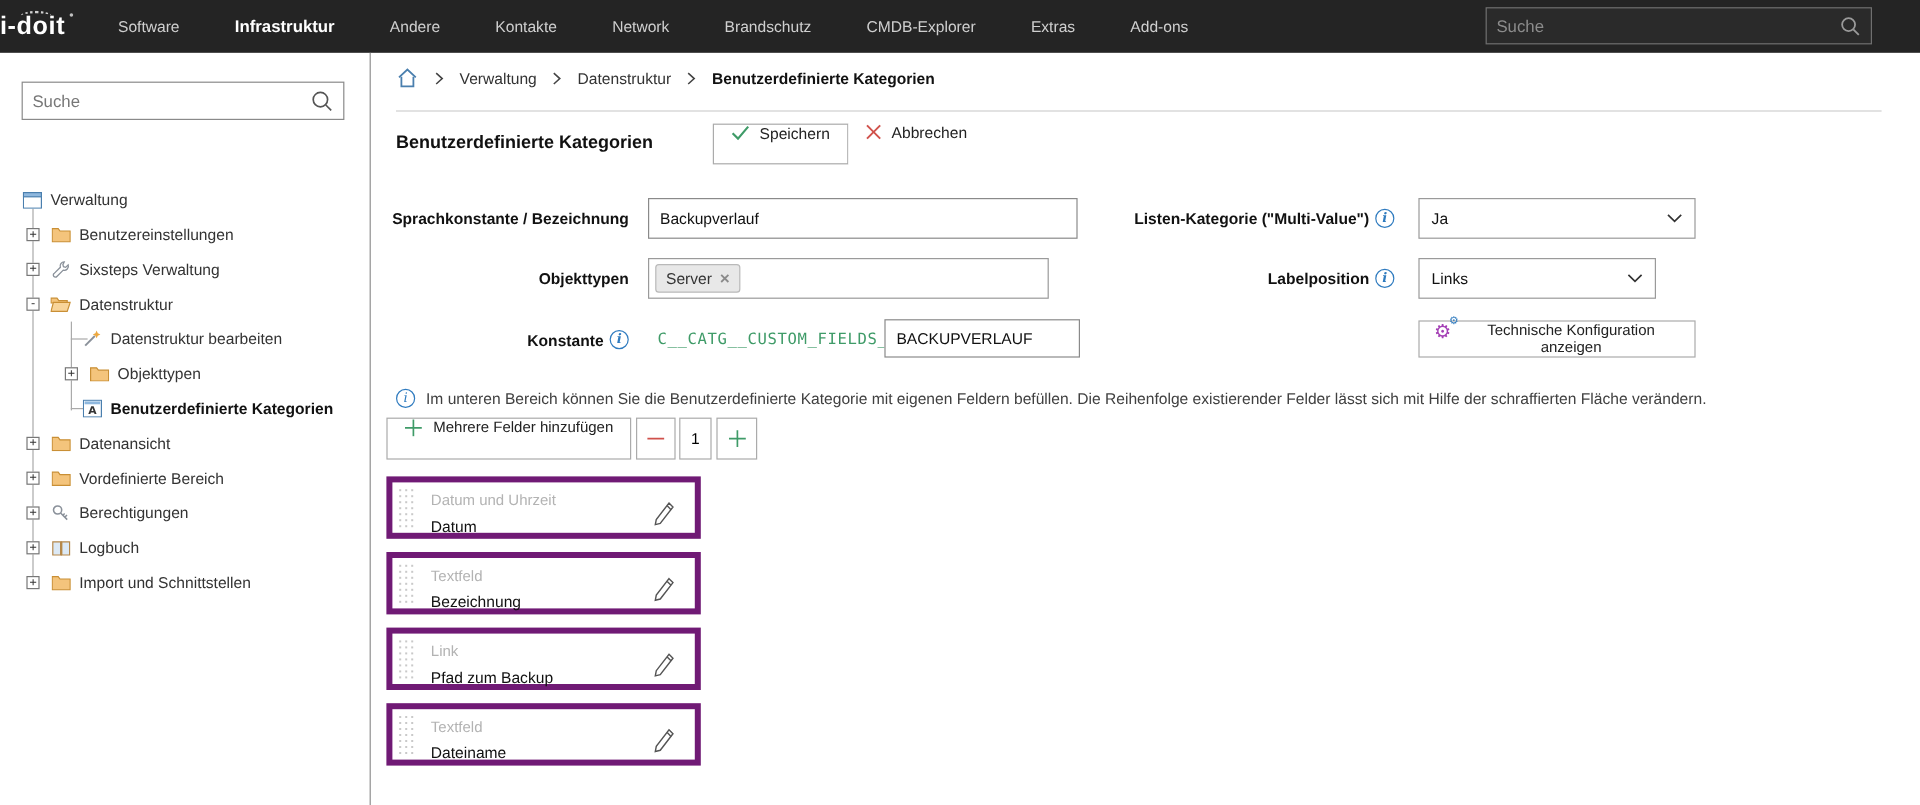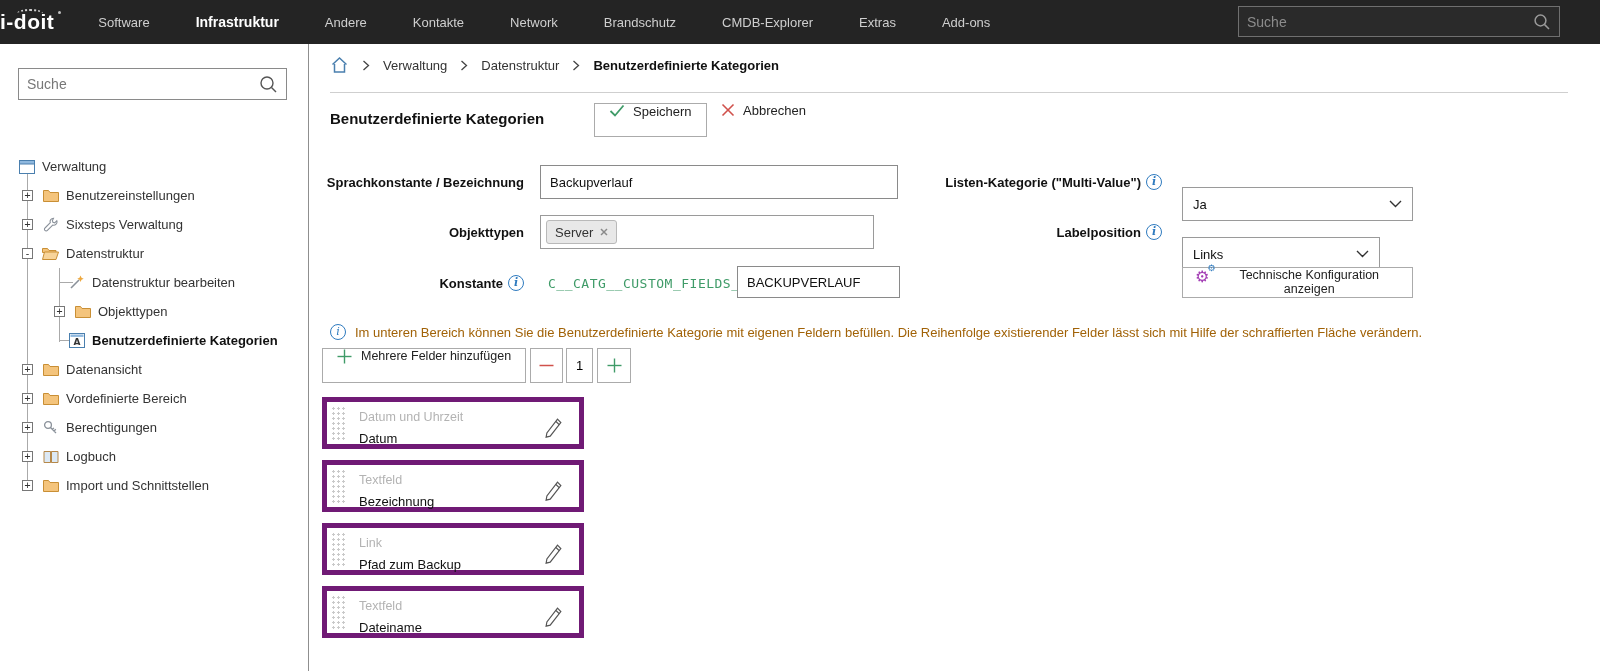--- a/index.html
+++ b/index.html
@@ -61,42 +61,42 @@
     height:34px; padding:0 14px; cursor:pointer; font-size:13px; color:#222; font-family:inherit; }
   .save-btn { position:absolute; left:285px; top:59px; }
   .cancel-btn { position:absolute; left:398px; top:59px; border:none; }
 
   
   .flabel { position:absolute; font-weight:bold; color:#111; text-align:right; display:flex;
     justify-content:flex-end; align-items:center; gap:5px; height:34px; }
   .txt-input { position:absolute; height:34px; border:1px solid #8a8a8a; background:#fff; padding:0 9px;
     font-size:13px; color:#111; font-family:inherit; outline:none; }
   .selectbox { position:absolute; height:34px; border:1px solid #9a9a9a; background:#fff; display:flex;
-    align-items:center; padding:0 10px; cursor:pointer;margin-top:22px; }
+    align-items:center; padding:0 10px; cursor:pointer; }
   .selectbox .selval { flex:1; color:#111; }
   .tags-input { position:absolute; height:34px; border:1px solid #9a9a9a; background:#fff; display:flex;
     align-items:center; padding:0 5px; }
   .chip { background:#e8e8e8; border:1px solid #b9b9b9; border-radius:3px; height:24px; display:flex;
     align-items:center; gap:7px; padding:0 8px; font-size:13px; color:#333; }
   .chip .chipx { cursor:pointer; display:flex; }
   .const-prefix { position:absolute; font-family:"DejaVu Sans Mono",monospace; font-size:13px;
     color:#3f9b68; display:flex; align-items:center; height:34px; letter-spacing:0.5px; }
   .info-badge { width:16px; height:16px; border:1.5px solid #2f7bbf; border-radius:50%; color:#2f7bbf;
     font-family:"DejaVu Serif",serif; font-style:italic; font-size:11px; line-height:13px; text-align:center;
     flex:none; cursor:pointer; background:#fff; }
   .tech-btn { position:absolute; height:31px; justify-content:center; font-size:12.5px; gap:7px; }
   .gear-wrap { position:relative; width:18px; height:17px; }
   .gear-main { position:absolute; left:-2px; top:0px; color:#a43fb5; font-size:16px; line-height:17px;
     font-family:"DejaVu Sans",sans-serif; }
   .gear-small { position:absolute; right:-2px; top:-4px; color:#2f7bbf; font-size:9px; line-height:9px;
     font-family:"DejaVu Sans",sans-serif; }
 
   
   .info-row { position:absolute; left:21px; top:280px; display:flex; align-items:center; gap:9px; }
-  .info-row .itxt { color:#a16207; }
+  .info-row .itxt { color:#404040; }
   .add-multi-btn { position:absolute; left:13px; top:304px; height:35px; font-size:12.5px; gap:9px; }
   .step-btn { position:absolute; top:304px; width:33px; height:35px; border:1px solid #ababab; background:#fff;
     display:flex; align-items:center; justify-content:center; cursor:pointer; }
   .count-input { position:absolute; top:304px; left:257px; width:27px; height:35px; border:1px solid #ababab;
     text-align:center; font-size:13px; font-family:inherit; outline:none; padding:0; }
   .fcard { position:absolute; left:13px; width:262px; height:52px; border:5px solid #701a75; background:#fff; }
   .drag-strip { position:absolute; left:4px; top:4px; bottom:4px; width:15px; cursor:grab;
     background-image:radial-gradient(#c9c9c9 1px, transparent 1.3px); background-size:5px 5px; }
   .fcard .ftype { position:absolute; left:32px; top:8px; font-size:12.5px; color:#b3b3b3; }
   .fcard .fname { position:absolute; left:32px; top:29px; font-size:13px; color:#111; }

